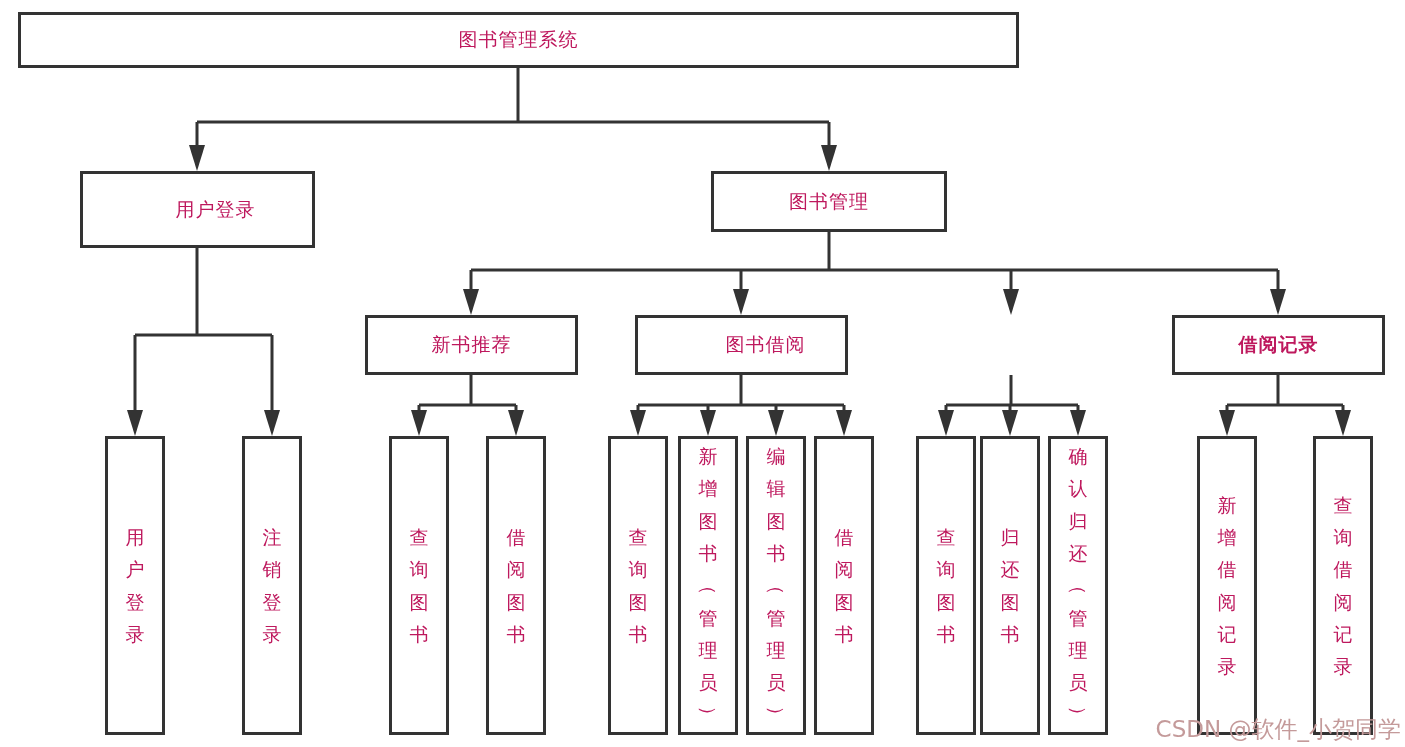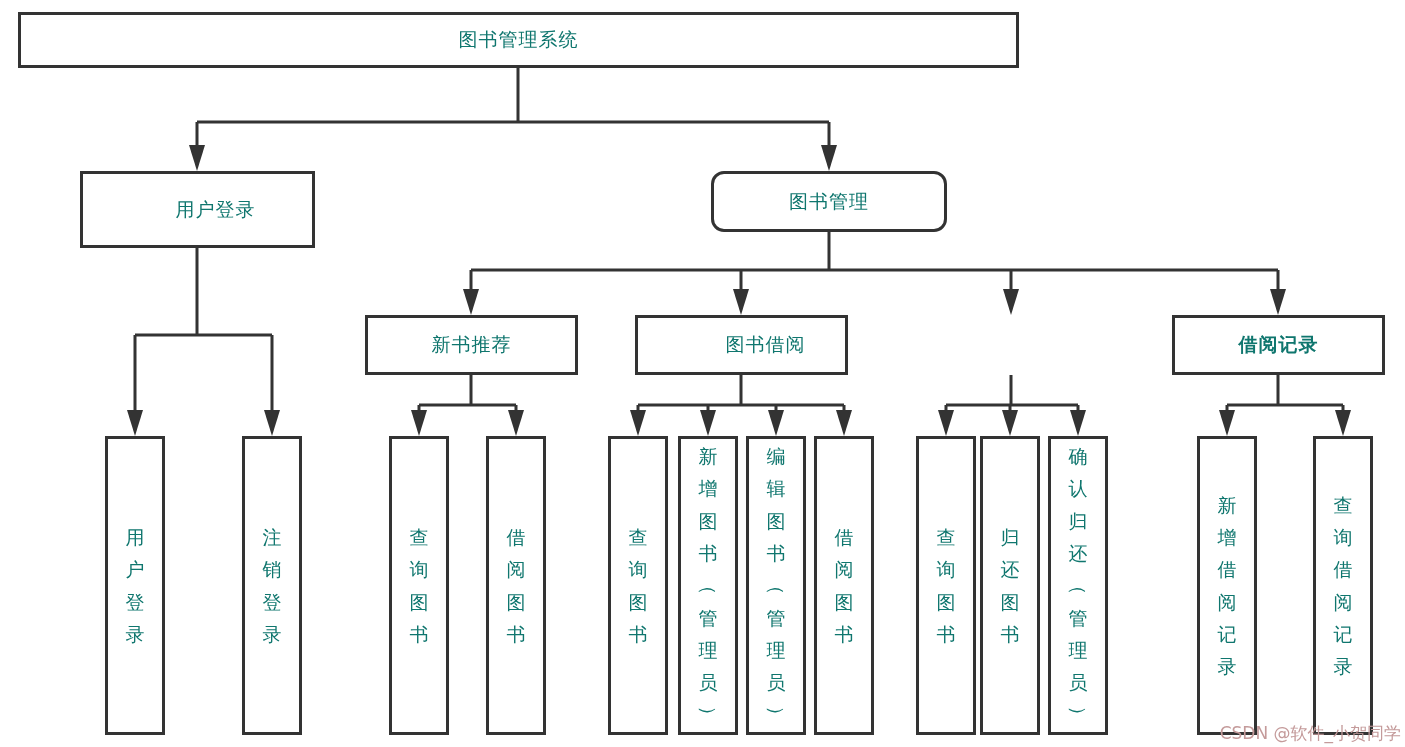--- a/index.html
+++ b/index.html
@@ -6,30 +6,30 @@
   #canvas{
     position:relative;width:1405px;height:747px;background:#fff;overflow:hidden;
     font-family:"DejaVu Sans","Liberation Sans",sans-serif;
   }
   #connectors{position:absolute;left:0;top:0;z-index:1;}
   #connectors path{stroke:#333;stroke-width:3;fill:none;}
   #connectors polygon{fill:#333;stroke:none;}
   .box{
     position:absolute;background:#fff;border:3px solid #333;
     display:flex;align-items:center;justify-content:center;
-    color:#0f766e;box-sizing:border-box;z-index:2;
+    color:#be185d;box-sizing:border-box;z-index:2;
   }
   .hbox{font-size:19px;letter-spacing:1px;}
   .vbox{width:60px;height:299px;top:436px;font-size:19px;}
   .vbox .label{display:block;text-align:center;}
   .vchar{display:block;line-height:1.7;text-align:center;}
   .vchar.rot{transform:rotate(90deg);}
   #watermark{
     position:absolute;right:4px;bottom:2px;z-index:3;
-    font-size:17px;color:#c49a9a;white-space:nowrap;
+    font-size:23px;color:#c49a9a;white-space:nowrap;
   }
 </style>
 </head>
 <body>
 
 <div id="canvas">
 
   <svg id="connectors" width="1405" height="747" viewBox="0 0 1405 747">
 
     <path d="M518 68 V122 M197 122 H829 M197 122 V149 M829 122 V149"></path>
@@ -66,21 +66,21 @@
     <polygon points="1335,410 1351,410 1343,436"></polygon>
   </svg>
 
   <div class="box hbox" style="left:18px;top:12px;width:1001px;height:56px;">
     <span class="label">图书管理系统</span>
   </div>
 
   <div class="box hbox" style="left:80px;top:171px;width:235px;height:77px;padding-left:36px;">
     <span class="label">用户登录</span>
   </div>
-  <div class="box hbox" style="left:711px;top:171px;width:236px;height:61px;border-radius:13px;">
+  <div class="box hbox" style="left:711px;top:171px;width:236px;height:61px;">
     <span class="label">图书管理</span>
   </div>
 
   <div class="box hbox" style="left:365px;top:315px;width:213px;height:60px;justify-content:center;">
     <span class="label">新书推荐</span>
   </div>
   <div class="box hbox" style="left:635px;top:315px;width:213px;height:60px;padding-left:48px;">
     <span class="label">图书借阅</span>
   </div>
   <div class="box hbox" style="left:1172px;top:315px;width:213px;height:60px;font-weight:bold;">

